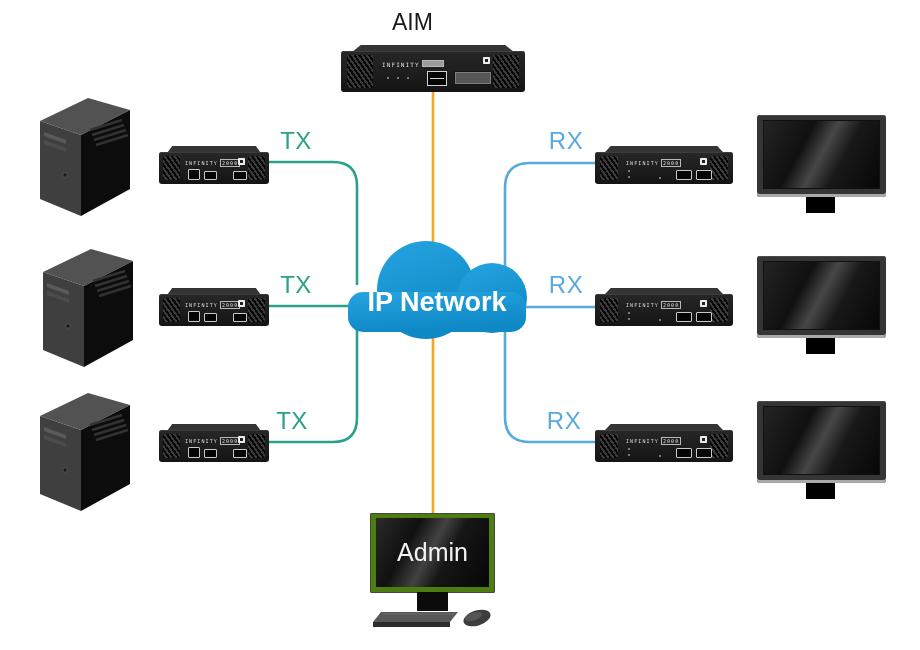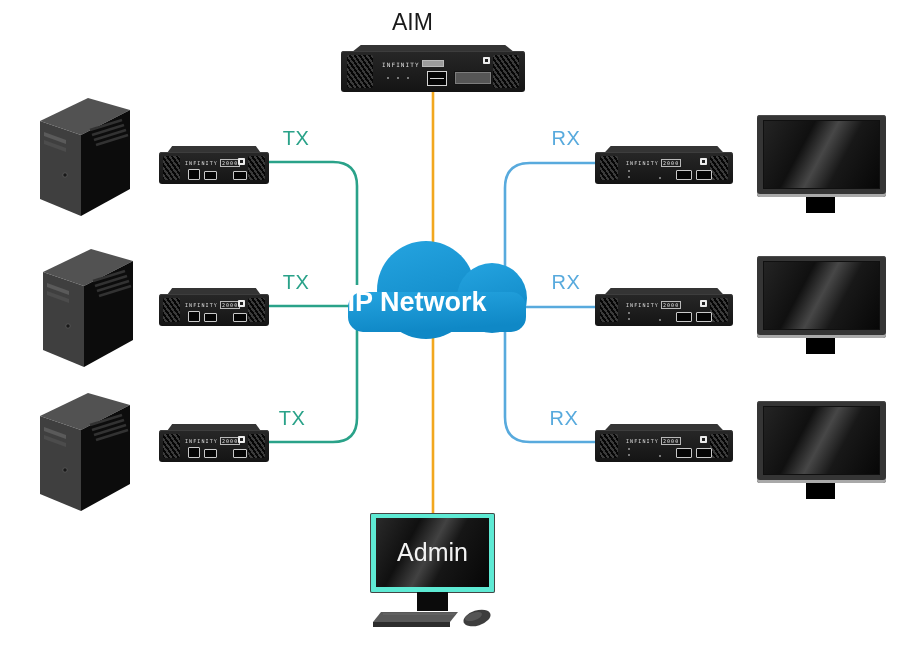--- a/index.html
+++ b/index.html
@@ -2,26 +2,26 @@
 <html style="--tx-line: #2aa289; --rx-line: #58aadd; --aim-line: #f2a71e; --cloud-top: #25a4e0; --cloud-bottom: #0f88c6;"><head>
 <meta charset="utf-8">
 <style>
   html,body{margin:0;padding:0;background:#ffffff;}
   #canvas{position:relative;width:920px;height:650px;background:#ffffff;overflow:hidden;
           font-family:"Liberation Sans", sans-serif;}
   .layer{position:absolute;left:0;top:0;}
   svg{display:block;}
 
   
-  .big-label{position:absolute;text-align:center;font-size:20px;font-weight:400;letter-spacing:0.5px;}
+  .big-label{position:absolute;text-align:center;font-size:24px;font-weight:400;letter-spacing:0.5px;}
   .tx-label{color:var(--tx-line,#2aa289);}
   .rx-label{color:var(--rx-line,#58aadd);}
   #aim-title{position:absolute;left:392px;top:9px;width:82px;text-align:left;
              font-size:23px;color:#1a1a1a;font-weight:400;}
-  #cloud-label{position:absolute;left:327px;top:287px;width:180px;text-align:center;
+  #cloud-label{position:absolute;left:347px;top:287px;width:180px;text-align:center;
                font-size:27px;font-weight:bold;color:#ffffff;z-index:6;}
 
   
   .unit{position:absolute;z-index:3;}
   .unit .u-top{position:absolute;left:4px;right:4px;top:0;height:7px;background:#343434;
                clip-path:polygon(4% 100%,9% 0,91% 0,96% 100%);}
   .unit .u-body{position:absolute;left:0;right:0;top:6px;bottom:0;
                 background:linear-gradient(#272727,#141414);border-radius:3px;
                 box-shadow:inset 0 1px 0 #3d3d3d;}
   .vent{position:absolute;top:4px;bottom:4px;width:17px;border-radius:2px;
@@ -40,21 +40,21 @@
 
   
   .monitor{position:absolute;width:129px;height:82px;z-index:3;background:#353535;
            border-radius:3px;padding:0;box-shadow:inset 0 -3px 0 #a9a9a9, inset 0 1px 0 #4a4a4a;}
   .monitor .scr{position:absolute;left:6px;top:5px;right:6px;bottom:8px;border:1px solid #101010;
            background:linear-gradient(118deg,#242424 0%,#101010 34%,#474747 50%,#181818 66%,#070707 100%);}
   .stand{position:absolute;width:29px;height:16px;background:#000;z-index:3;}
 
   
   #admin-monitor{position:absolute;left:370px;top:513px;width:125px;height:80px;z-index:3;
-                 background:#5eead4;border-radius:2px;box-shadow:inset 0 0 0 1px #454545;}
+                 background:#4d7c0f;border-radius:2px;box-shadow:inset 0 0 0 1px #454545;}
   #admin-monitor .scr{position:absolute;left:6px;top:5px;right:6px;bottom:6px;
                  background:linear-gradient(118deg,#2a2a2a 0%,#101010 30%,#424242 48%,#161616 62%,#060606 100%);
                  display:flex;align-items:center;justify-content:center;}
   #admin-monitor .scr span{color:#f2f2f2;font-size:25px;font-weight:400;}
   #admin-stand{position:absolute;left:417px;top:592px;width:31px;height:19px;background:#0b0b0b;z-index:3;}
 </style>
 </head>
 <body>
 
 <div id="canvas">

